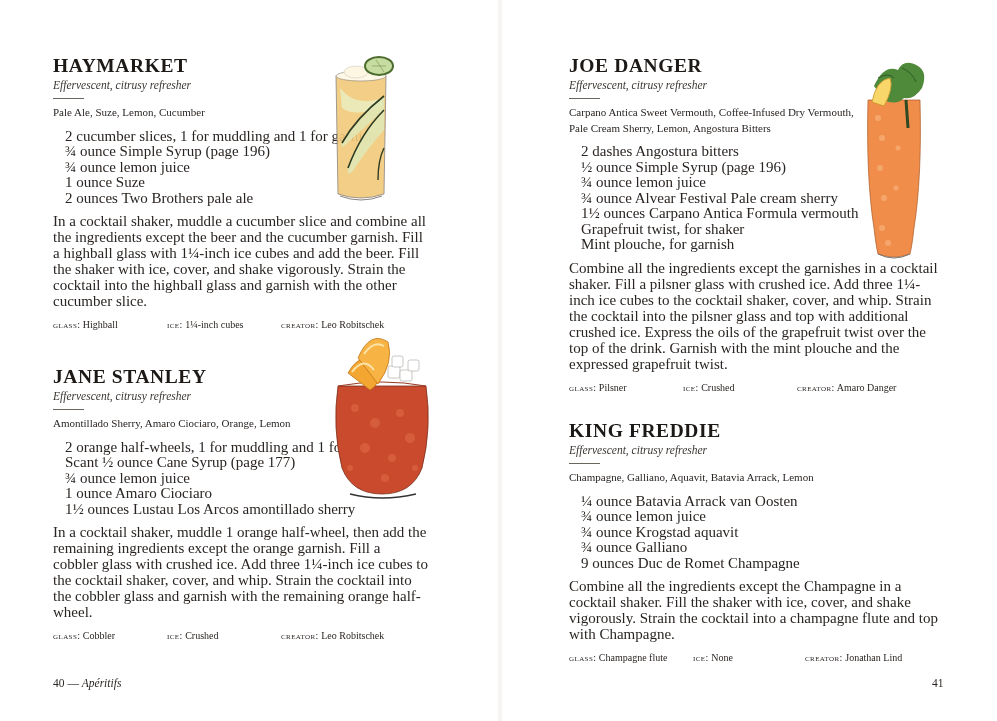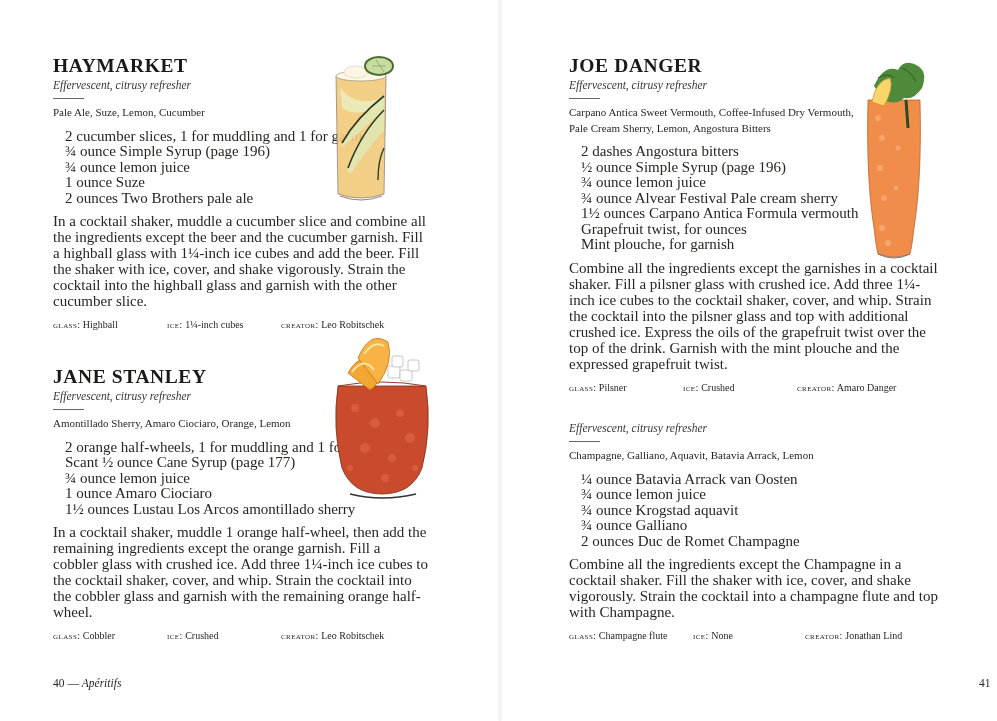--- a/index.html
+++ b/index.html
@@ -130,21 +130,21 @@
   <h2 class="title">JOE DANGER</h2>
   <div class="subtitle">Effervescent, citrusy refresher</div>
   <div class="rule"></div>
   <div class="tagline" style="width:290px;">Carpano Antica Sweet Vermouth, Coffee-Infused Dry Vermouth, Pale Cream Sherry, Lemon, Angostura Bitters</div>
   <ul class="ingredients">
     <li>2 dashes Angostura bitters</li>
     <li>½ ounce Simple Syrup (page 196)</li>
     <li>¾ ounce lemon juice</li>
     <li>¾ ounce Alvear Festival Pale cream sherry</li>
     <li>1½ ounces Carpano Antica Formula vermouth</li>
-    <li>Grapefruit twist, for ounces</li>
+    <li>Grapefruit twist, for shaker</li>
     <li>Mint plouche, for garnish</li>
   </ul>
   <p class="method" style="margin-bottom:0;">Combine all the ingredients except the garnishes in a cocktail shaker. Fill a pilsner glass with crushed ice. Add three 1¼-inch ice cubes to the cocktail shaker, cover, and whip. Strain the cocktail into the pilsner glass and top with additional crushed ice. Express the oils of the grapefruit twist over the top of the drink. Garnish with the mint plouche and the expressed grapefruit twist.</p>
   <div class="meta">
     <span class="item" style="width:114px;"><span class="key">glass:</span> <span>Pilsner</span></span>
     <span class="item" style="width:114px;"><span class="key">ice:</span> <span>Crushed</span></span>
     <span class="item"><span class="key">creator:</span> <span>Amaro Danger</span></span>
   </div>
 </section>
 
@@ -162,33 +162,34 @@
       <circle cx="38" cy="130" r="2.5"></circle>
   </g>
   <path d="M48 42 L50 70" stroke="#2f4a22" stroke-width="3"></path>
   <path d="M16 28 Q26 6 40 12 Q46 0 60 8 Q70 14 64 30 Q56 42 46 40 Q38 48 26 42 Z" fill="#4f8a3a"></path>
   <path d="M20 20 Q30 14 36 20 M44 10 Q54 14 58 24" stroke="#2f5a24" stroke-width="1" fill="none"></path>
   <path d="M14 44 Q18 22 32 20 Q36 30 26 48 Z" fill="#f8d66a" stroke="#c9962a" stroke-width="0.8"></path>
   <path d="M20 196 Q36 204 52 196" fill="none" stroke="#7a7570" stroke-width="1"></path>
 </svg>
 
 <section class="recipe" style="left:569px; top:420px; width:372px;">
+  <h2 class="title">KING FREDDIE</h2>
   <div class="subtitle">Effervescent, citrusy refresher</div>
   <div class="rule"></div>
   <div class="tagline">Champagne, Galliano, Aquavit, Batavia Arrack, Lemon</div>
   <ul class="ingredients">
     <li>¼ ounce Batavia Arrack van Oosten</li>
     <li>¾ ounce lemon juice</li>
     <li>¾ ounce Krogstad aquavit</li>
     <li>¾ ounce Galliano</li>
-    <li>2 ounces Duc de Romet Champagne</li>
+    <li>9 ounces Duc de Romet Champagne</li>
   </ul>
   <p class="method" style="margin-bottom:0;">Combine all the ingredients except the Champagne in a cocktail shaker. Fill the shaker with ice, cover, and shake vigorously. Strain the cocktail into a champagne flute and top with Champagne.</p>
   <div class="meta">
     <span class="item" style="width:124px;"><span class="key">glass:</span> <span>Champagne flute</span></span>
     <span class="item" style="width:112px;"><span class="key">ice:</span> <span>None</span></span>
     <span class="item"><span class="key">creator:</span> <span>Jonathan Lind</span></span>
   </div>
 </section>
 
-<div class="folio" style="left:932px;margin-left:47px;">
+<div class="folio" style="left:932px;">
   <span>41</span>
 </div>
 
 </body></html>

